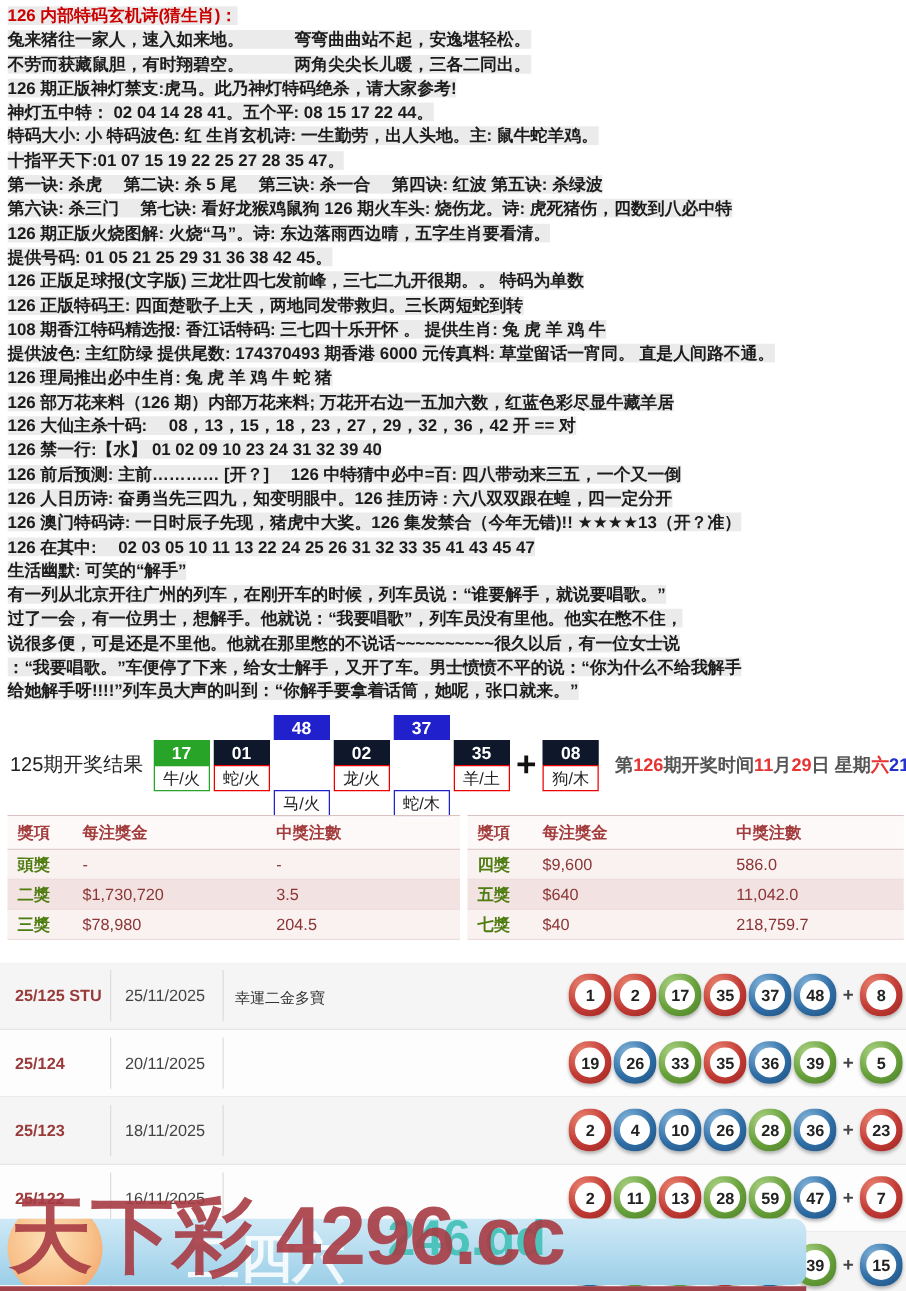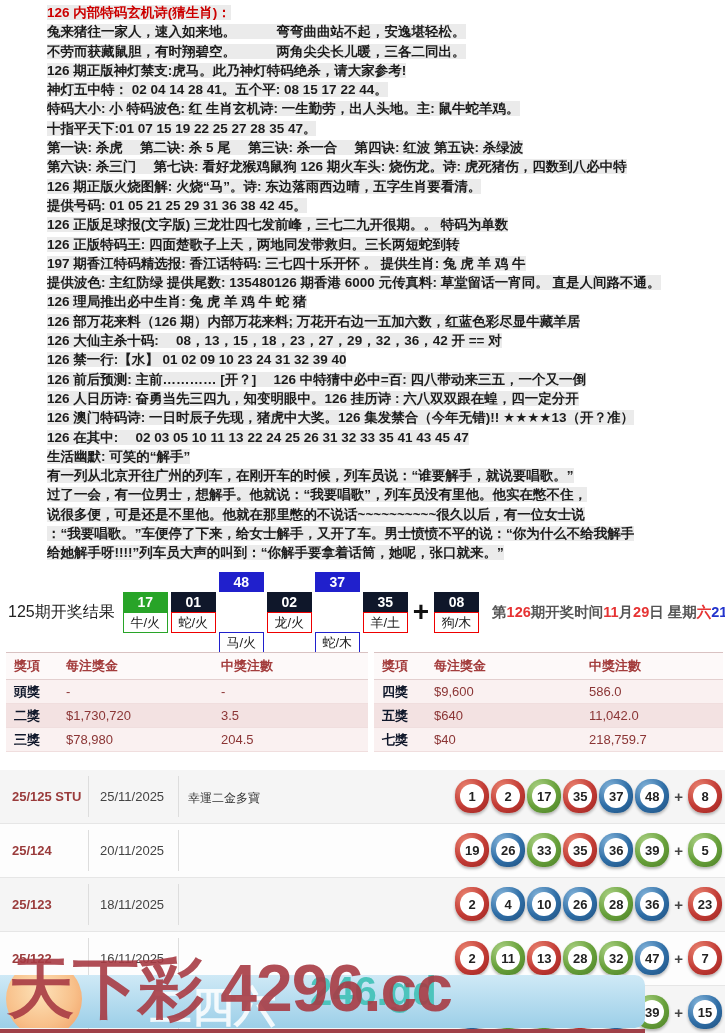--- a/index.html
+++ b/index.html
@@ -1,20 +1,20 @@
 <!DOCTYPE html>
 <html><head>
 <meta charset="utf-8">
 <style>
   html,body{margin:0;padding:0;}
   body{width:725px;height:1033px;background:#fff;position:relative;overflow:hidden;
        font-family:"Liberation Sans","DejaVu Sans",sans-serif;}
   
   .text-block{position:absolute;top:3px;left:6px;right:2px;}
-  .pline{font-size:13.5px;line-height:19.3px;font-weight:bold;color:#1c1c1c;white-space:nowrap;overflow:hidden;margin-left:41px;}
+  .pline{font-size:13.5px;line-height:19.3px;font-weight:bold;color:#1c1c1c;white-space:nowrap;overflow:hidden;}
   .pline .hl{background:#ebebeb;}
   .pline[data-tone="red"]{color:#cc0000;}
   
   .result-row{position:absolute;top:586px;left:8px;right:0;height:52px;display:flex;align-items:center;}
   .result-label{font-size:16px;color:#222;margin-right:8px;white-space:nowrap;}
   .rbox{width:45px;margin-right:3px;text-align:center;flex:none;}
   .rbox .top{height:20px;line-height:20px;color:#fff;font-weight:bold;font-size:14px;}
   .rbox .bot{height:19px;line-height:19px;border:1px solid #888;background:#fff;font-size:13px;color:#222;}
   .rbox[data-color="green"] .top{background:#28a428;} .rbox[data-color="green"] .bot{border-color:#28a428;}
   .rbox[data-color="red"] .top{background:#0f172a;}   .rbox[data-color="red"] .bot{border-color:#ee0000;}
@@ -28,21 +28,21 @@
   .prize-wrap{position:absolute;top:652px;left:0;right:0;display:flex;}
   .ptable{border-top:1px solid #d9c2c2;}
   .ptable.left{width:362px;margin-left:6px;}
   .ptable.right{width:349px;margin-left:6px;}
   .phead{display:flex;height:26px;align-items:center;background:#fdf9f9;border-bottom:1px solid #e3cfcf;
          color:#a33c3c;font-size:13px;font-weight:bold;}
   .prow{display:flex;height:23px;align-items:center;font-size:13px;border-bottom:1px solid #f0dede;}
   .prow:nth-child(even){background:#faf1f1;}
   .prow:nth-child(odd){background:#f3e2e2;}
   .phead:first-child{background:#fdf9f9;}
-  .c-name{width:52px;padding-left:8px;font-weight:bold;color:#0f172a;flex:none;}
+  .c-name{width:52px;padding-left:8px;font-weight:bold;color:#4d7c0f;flex:none;}
   .phead .c-name{color:#a33c3c;}
   .c-amt{width:155px;flex:none;color:#8b3535;}
   .c-cnt{flex:1;color:#8b3535;}
   .phead .c-amt,.phead .c-cnt{color:#a33c3c;}
   
   .history{position:absolute;top:770px;left:0;right:0;}
   .hrow{position:relative;height:53px;border-bottom:1px solid #e6e6e6;}
   .hrow:nth-child(odd){background:#f5f5f5;}
   .hrow:nth-child(even){background:#fdfdfd;}
   .h-period{position:absolute;left:12px;top:19px;font-size:13px;font-weight:bold;color:#9a3b3b;}
@@ -107,24 +107,24 @@
     <div class="pline" data-tone="black">
     <span class="hl">提供号码:  01 05 21 25 29 31 36 38 42 45。</span>
   </div>
     <div class="pline" data-tone="black">
     <span class="hl">126 正版足球报(文字版) 三龙壮四七发前峰，三七二九开很期。。  特码为单数</span>
   </div>
     <div class="pline" data-tone="black">
     <span class="hl">126 正版特码王:  四面楚歌子上天，两地同发带救归。三长两短蛇到转</span>
   </div>
     <div class="pline" data-tone="black">
-    <span class="hl">197 期香江特码精选报:  香江话特码:  三七四十乐开怀 。  提供生肖:  兔  虎  羊  鸡  牛</span>
-  </div>
-    <div class="pline" data-tone="black">
-    <span class="hl">提供波色:  主红防绿  提供尾数:  135480126 期香港 6000 元传真料:  草堂留话一宵同。 直是人间路不通。</span>
+    <span class="hl">108 期香江特码精选报:  香江话特码:  三七四十乐开怀 。  提供生肖:  兔  虎  羊  鸡  牛</span>
+  </div>
+    <div class="pline" data-tone="black">
+    <span class="hl">提供波色:  主红防绿  提供尾数:  174370493 期香港 6000 元传真料:  草堂留话一宵同。 直是人间路不通。</span>
   </div>
     <div class="pline" data-tone="black">
     <span class="hl">126 理局推出必中生肖:  兔  虎  羊  鸡  牛  蛇  猪</span>
   </div>
     <div class="pline" data-tone="black">
     <span class="hl">126 部万花来料（126 期）内部万花来料; 万花开右边一五加六数，红蓝色彩尽显牛藏羊居</span>
   </div>
     <div class="pline" data-tone="black">
     <span class="hl">126 大仙主杀十码:　 08，13，15，18，23，27，29，32，36，42 开 == 对</span>
   </div>
@@ -353,21 +353,21 @@
         <span class="ball" data-c="green">
         <span class="in">11</span>
       </span>
         <span class="ball" data-c="red">
         <span class="in">13</span>
       </span>
         <span class="ball" data-c="green">
         <span class="in">28</span>
       </span>
         <span class="ball" data-c="green">
-        <span class="in">32</span>
+        <span class="in">59</span>
       </span>
         <span class="ball" data-c="blue">
         <span class="in">47</span>
       </span>
       <span class="small-plus">+</span>
       <span class="ball" data-c="red">
         <span class="in">7</span>
       </span>
     </span>
   </div>

